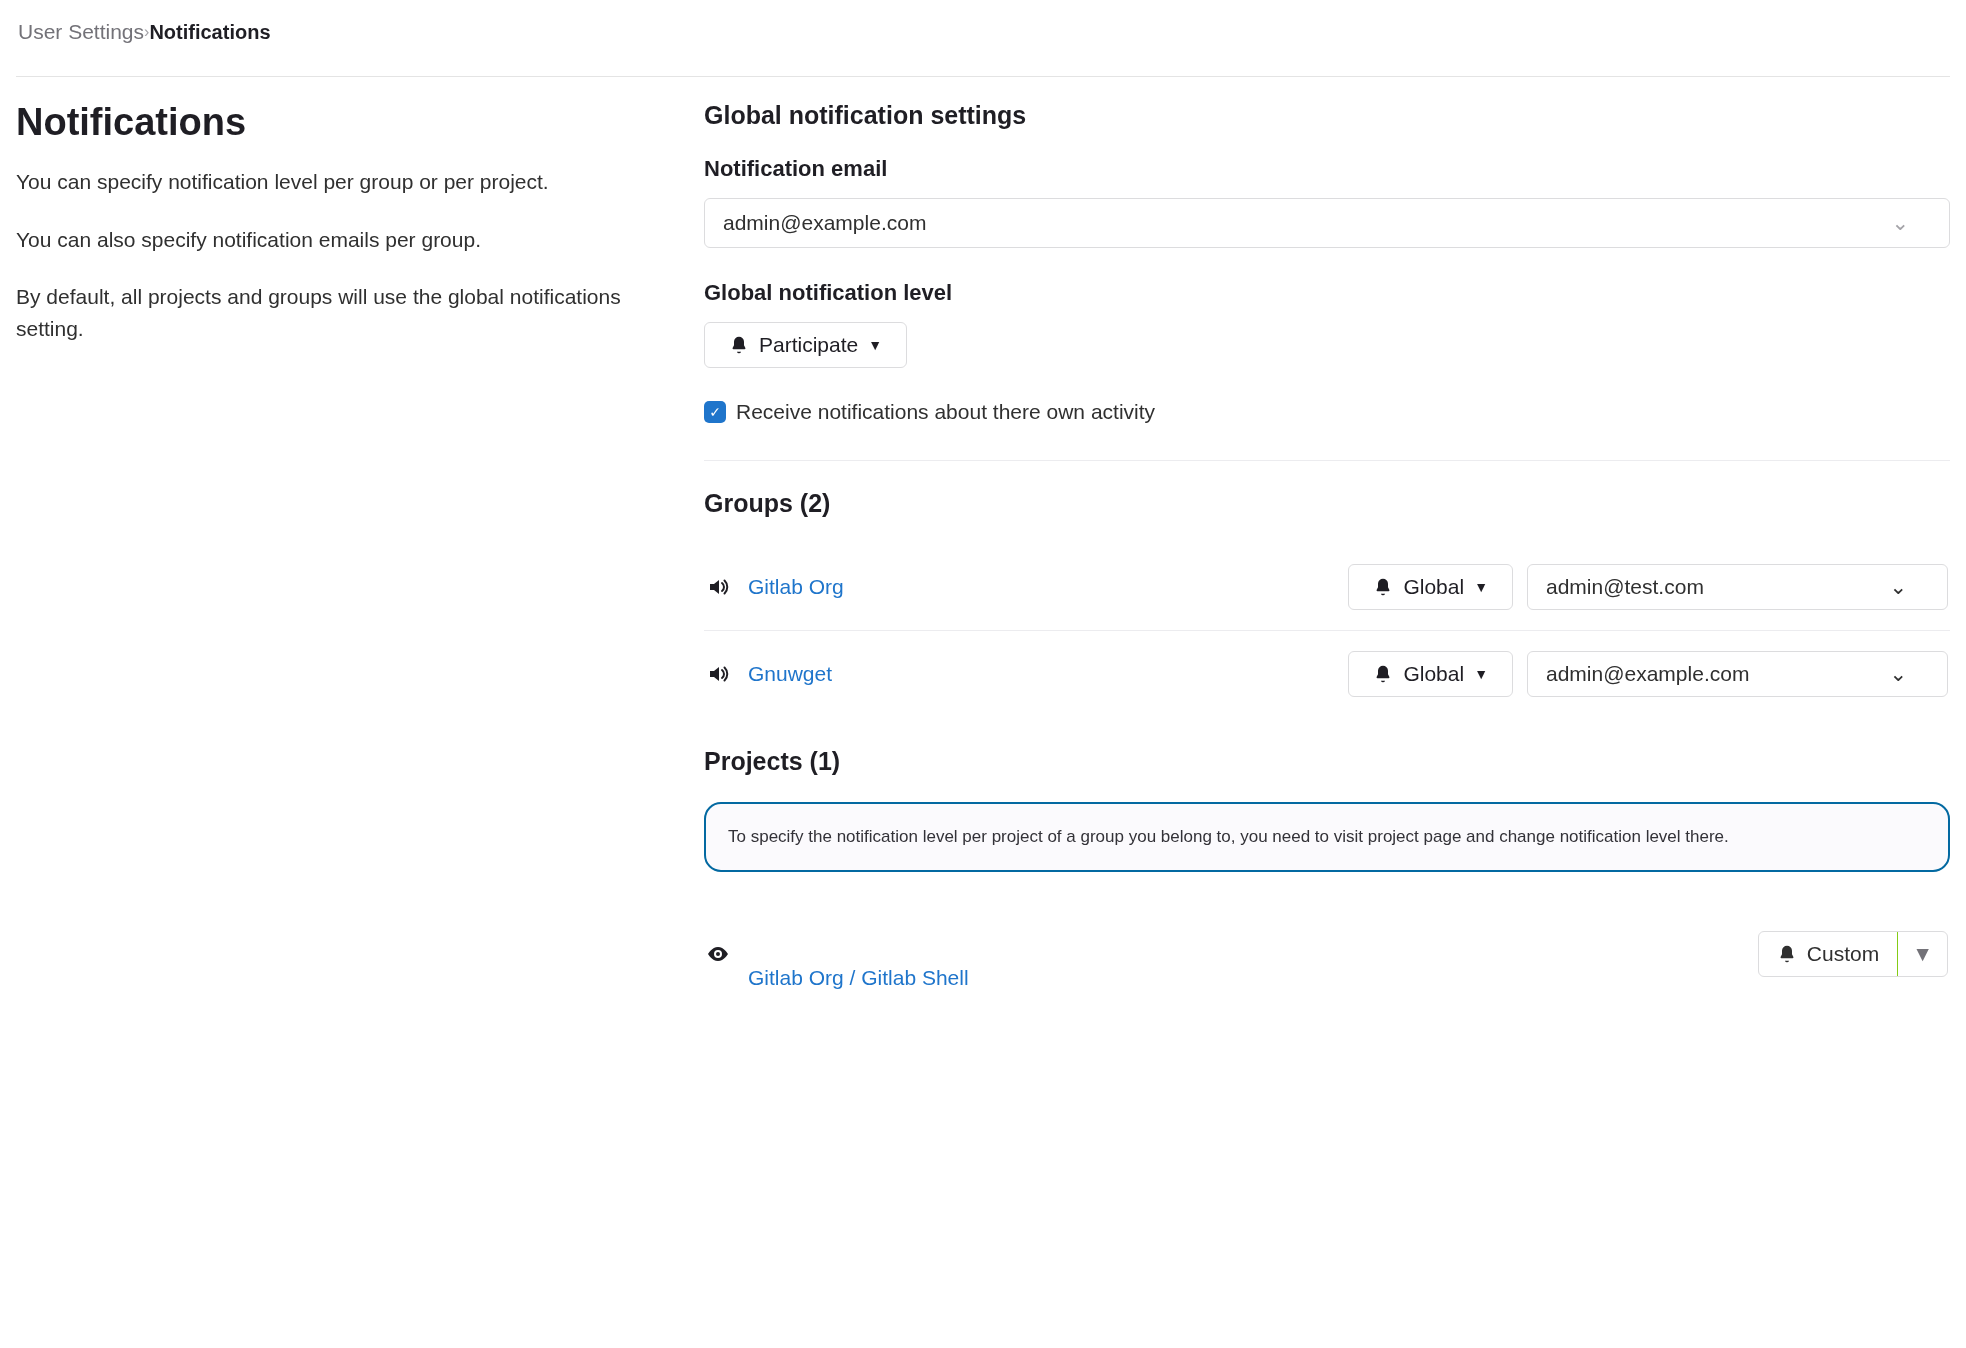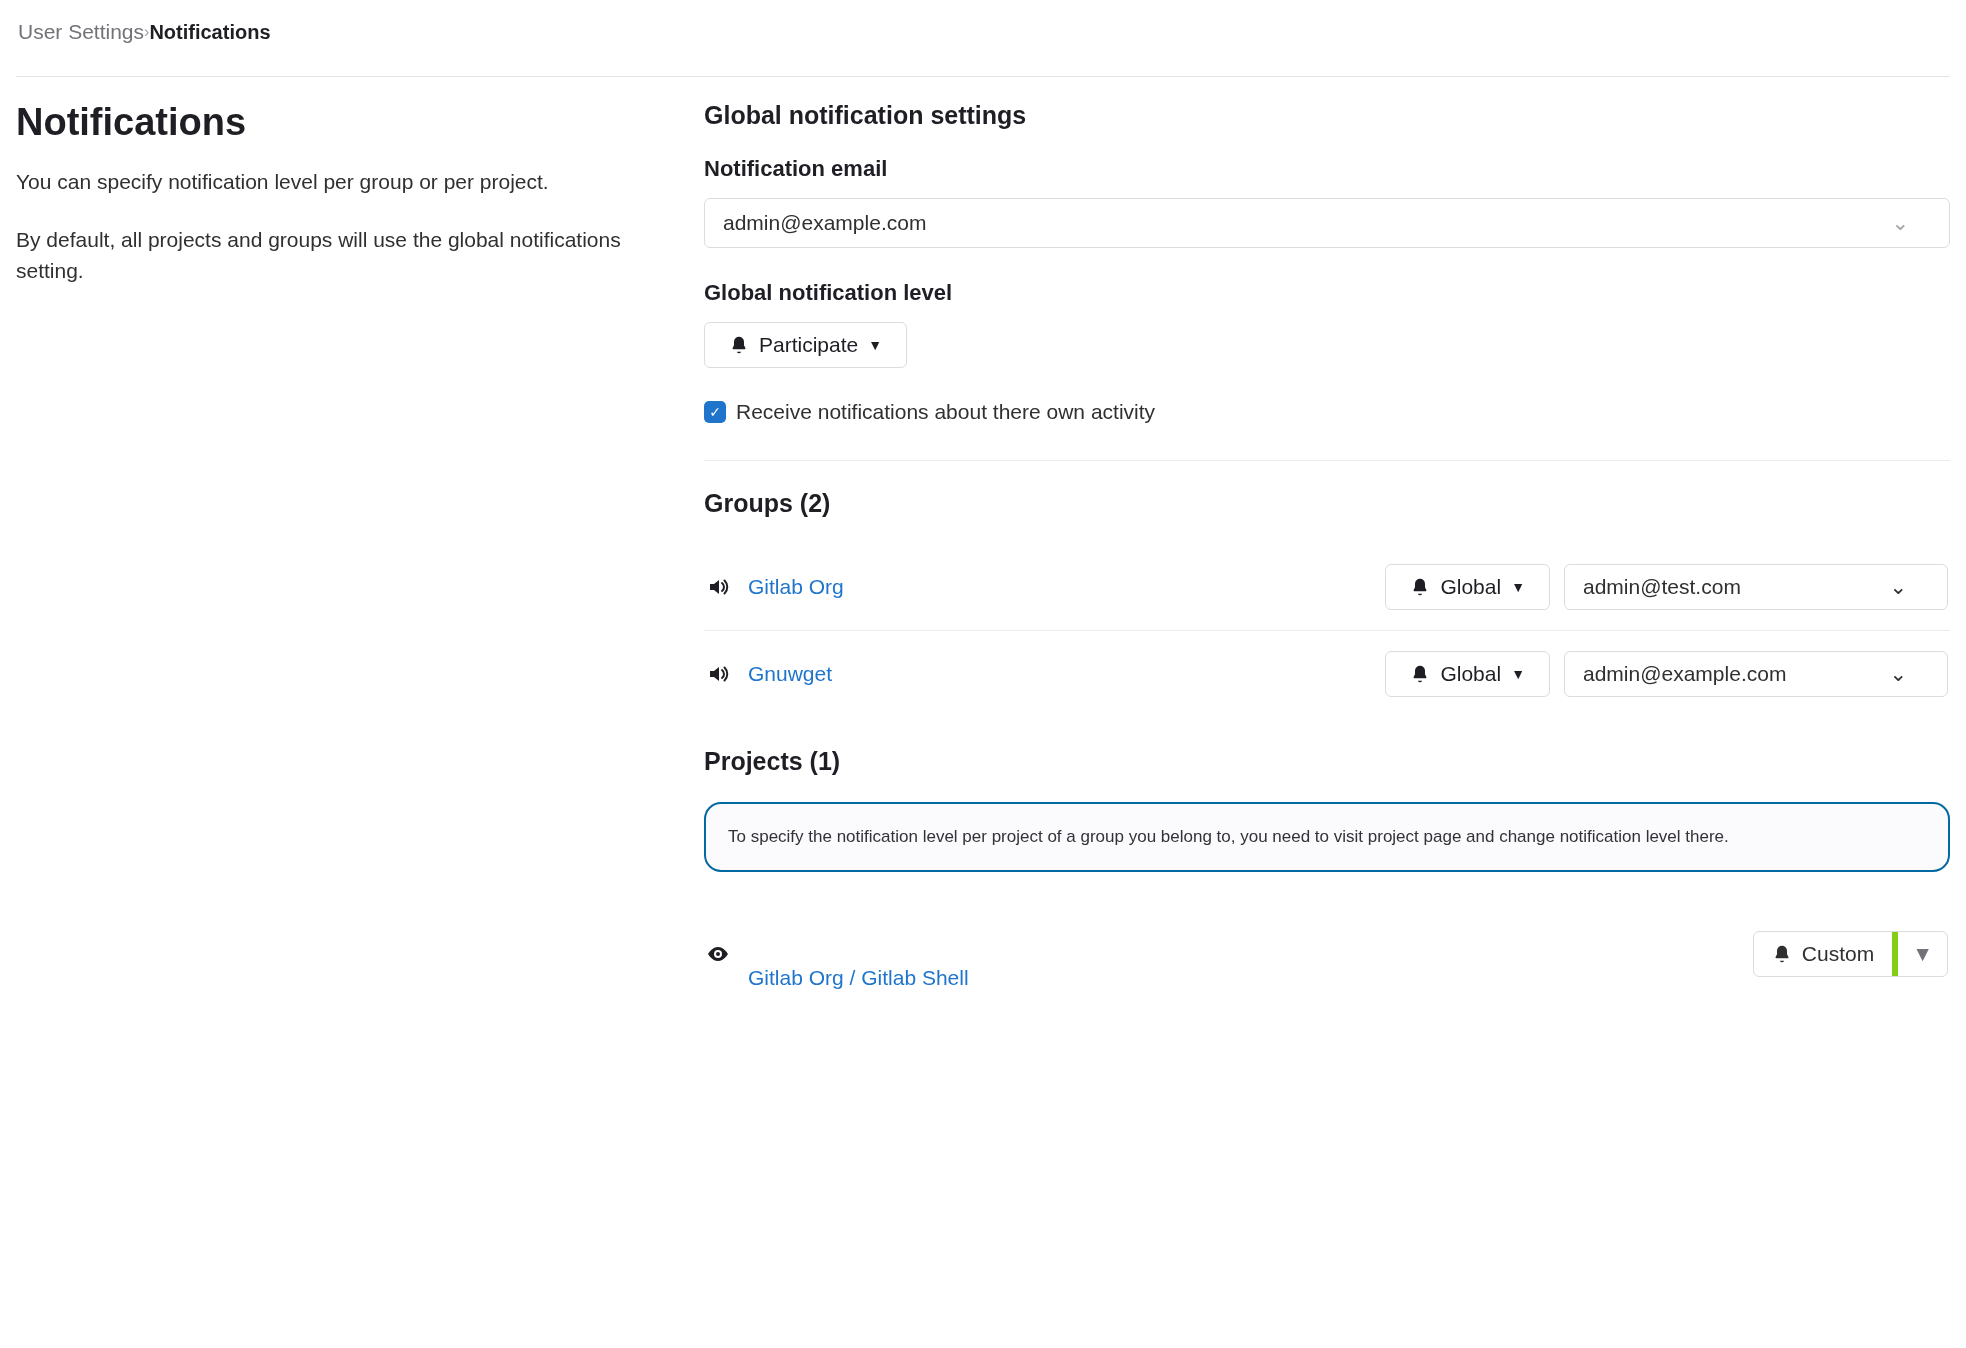--- a/index.html
+++ b/index.html
@@ -133,21 +133,21 @@
     display: flex;
     gap: 14px;
     align-items: center;
   }
   .email-select {
     border: 1px solid #dcdcde;
     border-radius: 6px;
     padding: 10px 40px 10px 18px;
     font-size: 21px;
     background: #fff;
-    width: 384px;
+    width: 421px;
     display: flex;
     align-items: center;
     justify-content: space-between;
     cursor: pointer;
   }
   .infobox {
     background: #fbfafd;
     border: 2px solid #0369a1;
     border-radius: 17px;
     padding: 20px 22px;
@@ -173,21 +173,21 @@
     border: 1px solid #dcdcde;
     border-radius: 6px;
     overflow: hidden;
   }
   .split-btn .main {
     padding: 10px 18px;
     display: inline-flex;
     align-items: center;
     gap: 10px;
     cursor: pointer;
-    border-right: 6px solid #84cc16;
+    border-right: 1px solid #84cc16;
     font-size: 21px;
   }
   .split-btn .drop {
     padding: 10px 14px;
     display: inline-flex;
     align-items: center;
     cursor: pointer;
     color: #737278;
   }
   svg.bell { width: 20px; height: 20px; display: block; }
@@ -215,20 +215,21 @@
 <div class="breadcrumb">
   <a href="#" class="link" style="color:#737278">User Settings</a>
   <span class="chevron">›</span>
   <span class="current">Notifications</span>
 </div>
 
 <div class="layout">
   <div class="sidecol">
     <h1 class="page-title">Notifications</h1>
     <p>You can specify notification level per group or per project.</p>
+    <p>You can also specify notification emails per group.</p>
     <p>By default, all projects and groups will use the global notifications setting.</p>
   </div>
 
   <div class="maincol">
     <h2 class="section-title">Global notification settings</h2>
 
     <div class="field-block">
       <h3 class="sub-title">Notification email</h3>
       <div class="select">
         <span>admin@example.com</span>

